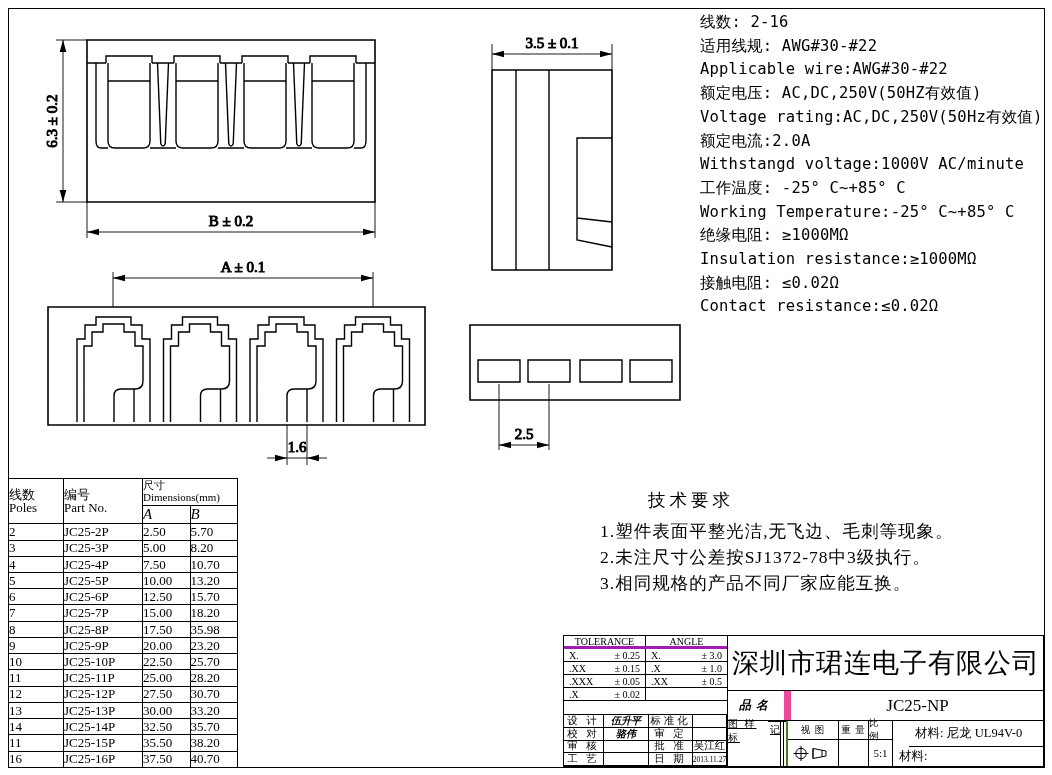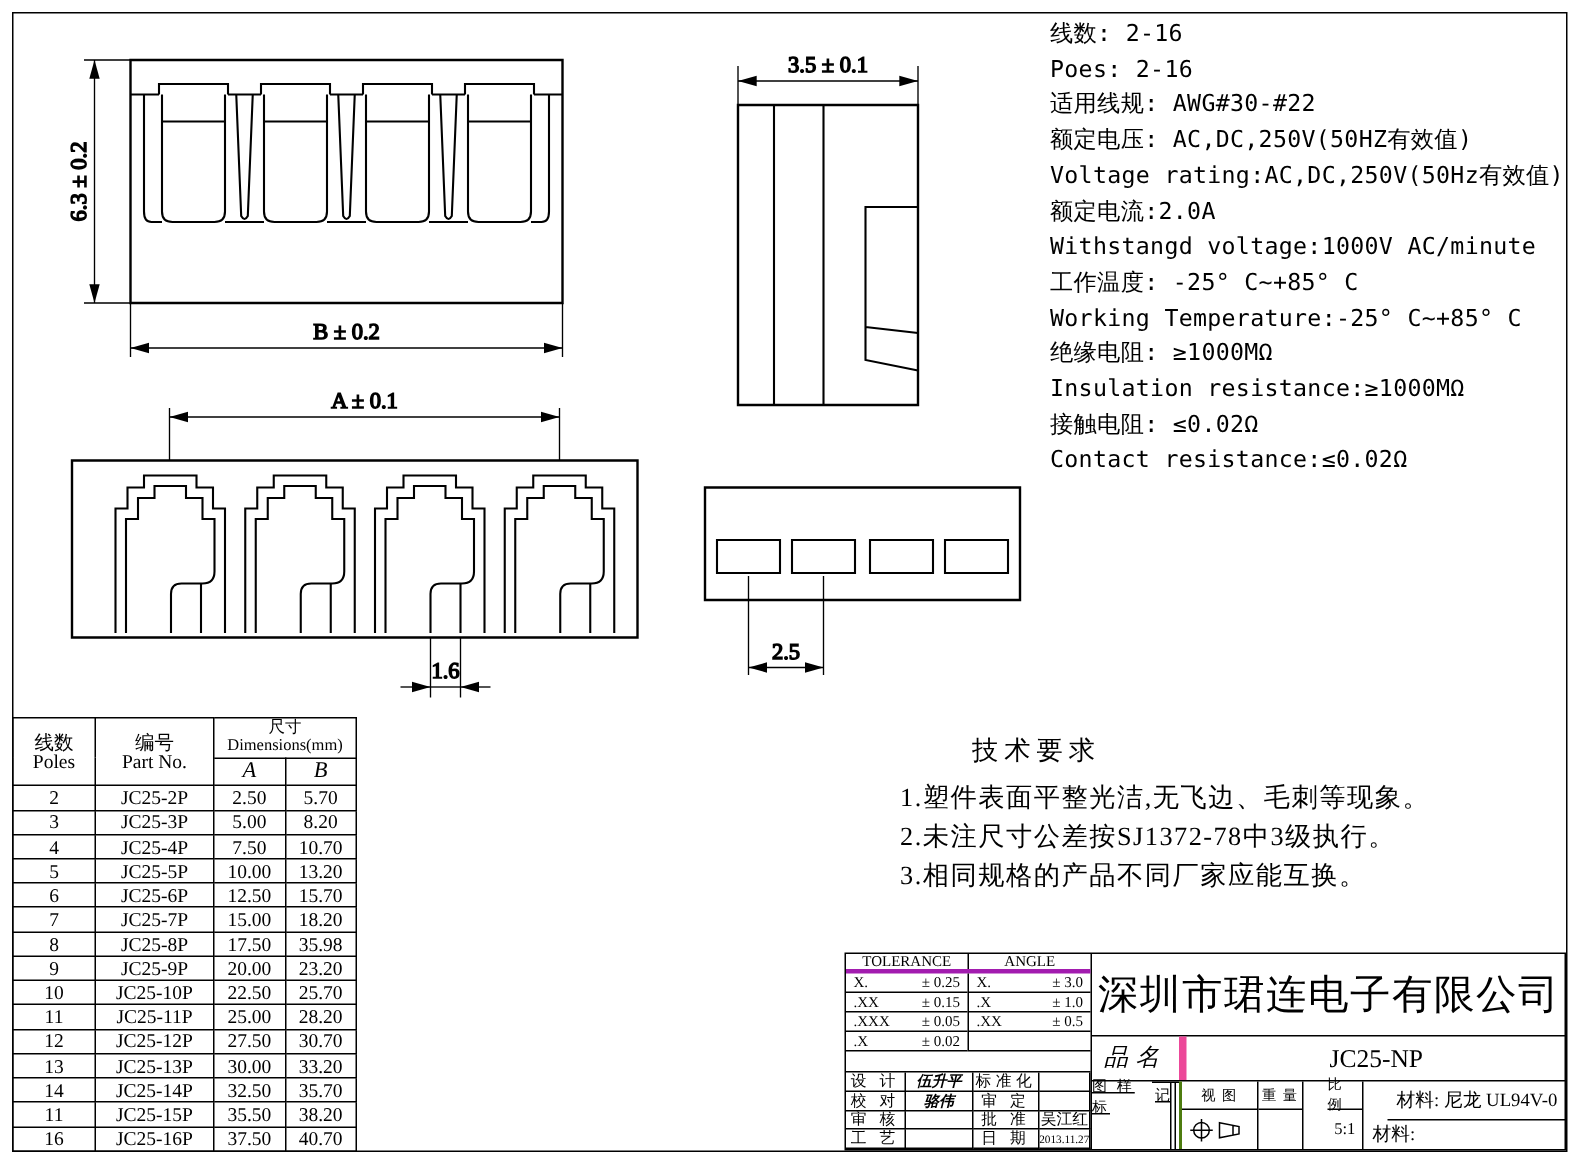--- a/index.html
+++ b/index.html
@@ -15,21 +15,21 @@
   .specs{position:absolute;left:700px;top:11px;width:344px;
          font-family:"DejaVu Sans Mono",monospace;font-size:15.5px;line-height:23.7px;
          letter-spacing:0.2px;white-space:nowrap;}
   
   .tech{position:absolute;left:600px;top:488px;font-size:17.5px;
         font-family:"Liberation Serif",serif;}
   .tech-title{margin-left:48px;margin-bottom:6px;letter-spacing:4px;}
   .tech-item{line-height:26px;letter-spacing:1px;}
   
   .parts{position:absolute;left:8px;top:478px;width:230px;height:290px;
-         border-collapse:collapse;table-layout:fixed;font-size:13px;text-align:center;border-radius:17px;}
+         border-collapse:collapse;table-layout:fixed;font-size:13px;text-align:left;border-radius:17px;}
   .parts td{border:1px solid #000;padding:0;line-height:1.05;overflow:hidden;}
   .parts .dimhead{font-size:11px;}
   .parts .ab{font-size:15px;font-style:italic;}
   
   .tblock{position:absolute;left:563px;top:635px;width:481px;height:132px;
           border:1px solid #000;box-sizing:border-box;font-size:11px;}
   .tb-left{position:absolute;left:0;top:0;width:164px;height:130px;border-right:1px solid #000;box-sizing:border-box;}
   .tol-head{display:flex;height:13px;border-bottom:3px solid #a21caf;box-sizing:border-box;}
   .tol-head span{flex:1;text-align:center;font-size:10px;line-height:12px;}
   .tol-head span:first-child{border-right:1px solid #000;box-sizing:border-box;}
@@ -43,38 +43,38 @@
   .sig-cell{border-right:1px solid #000;border-bottom:1px solid #000;box-sizing:border-box;
             display:flex;align-items:center;justify-content:center;font-size:10.5px;
             overflow:hidden;white-space:nowrap;}
   .sig-lab{letter-spacing:3px;}
   .sig-hand{font-style:italic;font-weight:bold;font-size:10px;}
   .sig-tiny{font-size:7.5px;}
   .tb-right{position:absolute;left:164px;top:0;width:316px;height:130px;}
   .company{height:55px;border-bottom:1px solid #000;box-sizing:border-box;display:flex;
            align-items:center;justify-content:center;font-size:27px;letter-spacing:1px;}
   .prod-row{height:30px;border-bottom:1px solid #000;box-sizing:border-box;display:flex;}
-  .prod-label{width:63px;border-right:5px solid #ec4899;box-sizing:border-box;display:flex;
-              align-items:center;justify-content:center;font-size:16px;font-style:italic;
-              font-weight:normal;letter-spacing:5px;}
+  .prod-label{width:63px;border-right:7px solid #ec4899;box-sizing:border-box;display:flex;
+              align-items:center;justify-content:center;font-size:12px;font-style:italic;
+              font-weight:bold;letter-spacing:5px;}
   .prod-name{flex:1;display:flex;align-items:center;justify-content:center;font-size:17px;}
   .bottom-row{height:45px;display:flex;}
   .stamp{width:60px;border-right:2px solid #4d7c0f;box-sizing:border-box;display:flex;text-decoration:underline;}
   .stamp-top{height:19px;display:flex;align-items:center;justify-content:center;
              font-size:10px;letter-spacing:2px;}
   .stamp-cells{flex:1;display:flex;border-top:1px solid #000;box-sizing:border-box;}
   .stamp-cells span{flex:1;border-right:1px solid #000;box-sizing:border-box;
                     display:flex;align-items:flex-start;justify-content:flex-start;
                     font-size:10px;padding:1px 0 0 2px;}
   .stamp-cells span:last-child{border-right:none;}
   .vcell{border-right:1px solid #000;box-sizing:border-box;display:flex;flex-direction:column;}
   .vcell .vhead{height:19px;display:flex;align-items:center;justify-content:center;
                 font-size:9.5px;letter-spacing:1px;border-bottom:1px solid #000;box-sizing:border-box;}
   .vcell .vbody{flex:1;display:flex;align-items:center;justify-content:center;font-size:11px;}
-  .w-view{width:51px;} .w-weight{width:30px;font-family:Liberation Serif, serif;} .w-scale{width:24px;margin-left:16px;}
+  .w-view{width:51px;} .w-weight{width:30px;font-family:Liberation Serif, serif;} .w-scale{width:24px;}
   .mat{flex:1;display:flex;flex-direction:column;}
   .mat .mat1{height:26px;border-bottom:1px solid #000;box-sizing:border-box;display:flex;
              align-items:center;padding-left:6px;font-size:12.5px;margin-left:16px;}
   .mat .mat2{flex:1;display:flex;align-items:center;padding-left:6px;font-size:12.5px;}
 </style>
 </head>
 <body>
 
 <div class="page">
 
@@ -166,22 +166,22 @@
       <g>
         <path d="M499,384 V450 M549,384 V450" stroke-width="0.9"></path>
         <line x1="499" y1="445" x2="549" y2="445" stroke-width="0.9" marker-start="url(#arw)" marker-end="url(#arw)"></line>
         <text class="dim-text" x="524" y="439" text-anchor="middle">2.5</text>
       </g>
     </g>
   </svg>
 
   <div class="specs" id="spec-lines">
       <div class="spec-line">线数: 2-16</div>
-      <div class="spec-line">Poes: 2-16</div>
       <div class="spec-line">适用线规: AWG#30-#22</div>
+      <div class="spec-line">Applicable wire:AWG#30-#22</div>
       <div class="spec-line">额定电压: AC,DC,250V(50HZ有效值)</div>
       <div class="spec-line">Voltage rating:AC,DC,250V(50Hz有效值)</div>
       <div class="spec-line">额定电流:2.0A</div>
       <div class="spec-line">Withstangd voltage:1000V AC/minute</div>
       <div class="spec-line">工作温度: -25° C~+85° C</div>
       <div class="spec-line">Working Temperature:-25° C~+85° C</div>
       <div class="spec-line">绝缘电阻: ≥1000MΩ</div>
       <div class="spec-line">Insulation resistance:≥1000MΩ</div>
       <div class="spec-line">接触电阻: ≤0.02Ω</div>
       <div class="spec-line">Contact resistance:≤0.02Ω</div>

